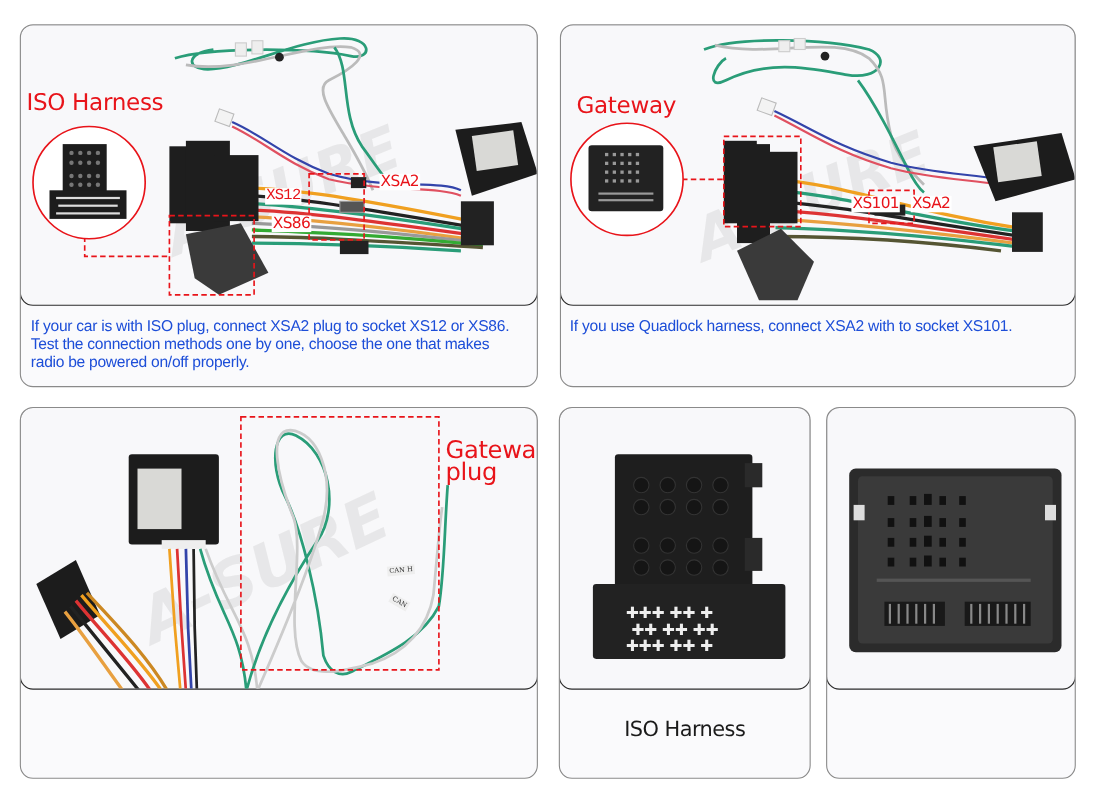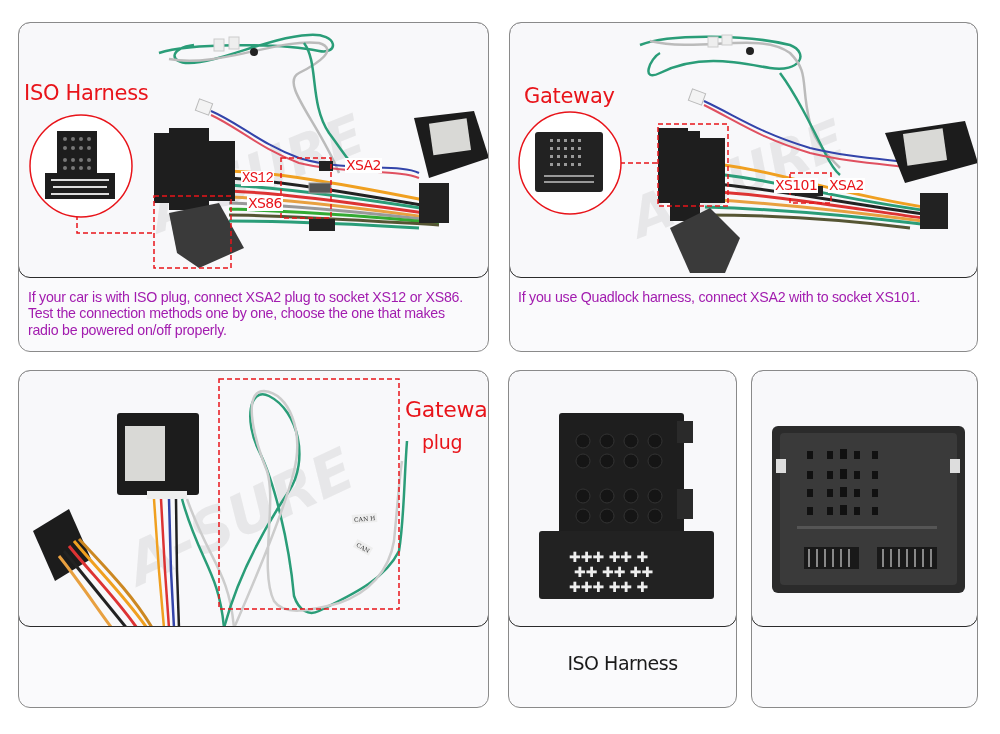--- a/index.html
+++ b/index.html
@@ -15,21 +15,21 @@
   }
   .card .img-area {
     position: absolute; left: -1px; right: -1px; top: -1px;
     border: 1.5px solid #2b2b2b;
     border-radius: 12px;
     background: #f8f8fa;
     overflow: hidden;
   }
   .card .caption {
     position: absolute; left: 0; right: 0; bottom: 0;
-    font-size: 14.2px; line-height: 16.4px; color: #a21caf;
+    font-size: 14.2px; line-height: 16.4px; color: #1d4ed8;
     letter-spacing: -0.25px;
   }
   .card svg { position: absolute; left: 0; top: 0; }
 
   .red-title {
     position: absolute; color: #e8141a; font-size: 21px; letter-spacing: -0.3px;
     font-family: "DejaVu Sans", sans-serif;
   }
   .tag {
     position: absolute; color: #e8141a; font-size: 14px; background: #fff; padding: 0 1px; line-height: 15px;
@@ -239,21 +239,21 @@
         </g>
       </g>
 
       <g fill="none" stroke-width="2.5">
         <path d="M205 257 C 220 200, 250 150, 270 120 C 290 90, 280 40, 250 25 C 230 15, 225 50, 240 80 C 255 110, 270 170, 275 225 C 280 240, 290 245, 300 240 C 330 225, 365 210, 380 180 C 385 150, 385 110, 388 70" stroke="#2a9d78"></path>
         <path d="M215 257 C 240 200, 265 140, 275 100 C 285 60, 270 22, 245 20 C 225 20, 232 60, 248 100 C 258 130, 240 200, 255 230 C 265 245, 290 240, 320 232 C 350 222, 370 200, 375 170 C 378 140, 380 110, 383 90" stroke="#ccc"></path>
       </g>
       <rect x="200" y="8" width="180" height="230" fill="none" stroke="#e8141a" stroke-width="1.5" stroke-dasharray="5,3"></rect>
     </svg>
     <div class="red-title" style="left:386px; top:26px; font-size:22px;">Gateway</div>
-    <div class="red-title" style="left:386px; top:60px; font-size:19px;margin-left:17px;">plug</div>
+    <div class="red-title" style="left:386px; top:46px; font-size:22px;">plug</div>
     <div class="can-label" style="left:333px; top:143px; transform:rotate(-5deg);">CAN H</div>
     <div class="can-label" style="left:335px; top:172px; transform:rotate(30deg);">CAN</div>
   </div>
 </div>
 
 <div class="card" style="left:508px; top:370px; width:229px; height:338px;">
   <div class="img-area" style="height:257px;">
     <svg width="229" height="257">
       <rect x="50" y="42" width="125" height="135" fill="#1e1e1e" rx="3"></rect>
       <rect x="168" y="50" width="16" height="22" fill="#2a2a2a"></rect>

